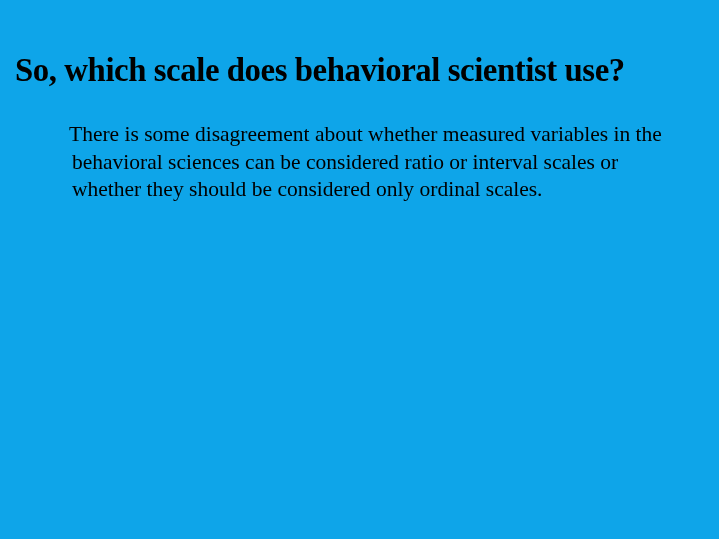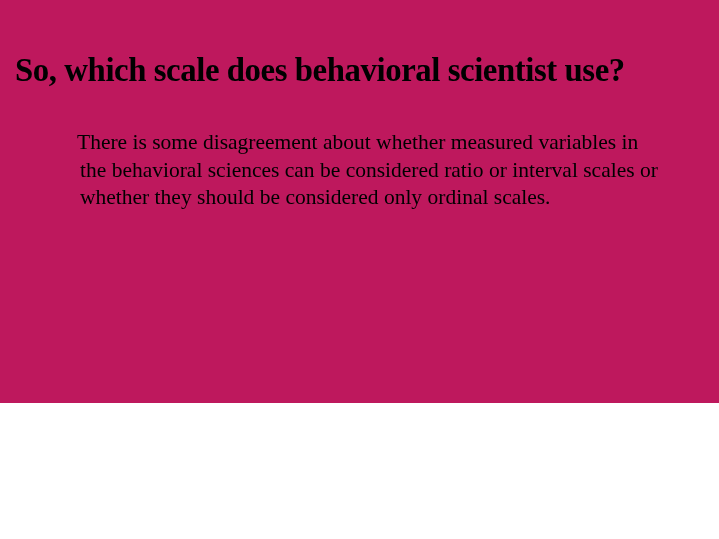--- a/index.html
+++ b/index.html
@@ -10,22 +10,22 @@
     width: 719px;
     height: 539px;
     background: #ffffff;
     font-family: "Liberation Serif", "DejaVu Serif", serif;
     color: #000000;
     overflow: hidden;
   }
   .slide {
     position: relative;
     width: 719px;
-    height: 403px;
-    background: #be185d;
+    height: 539px;
+    background: #0ea5e9;
   }
   .slide-title {
     position: absolute;
     left: 15px;
     top: 27px;
     width: 700px;
     font-family: "Liberation Serif", "DejaVu Serif", serif;
     font-weight: bold;
     font-size: 34px;
     line-height: 40px;
@@ -35,21 +35,21 @@
     transform: scaleX(0.965);
     transform-origin: left top;
   }
   .slide-body {
     position: absolute;
     left: 68px;
     top: 117px;
     width: 610px;
   }
   .body-paragraph {
-    margin: 12px;
+    margin: 4px;
     font-family: "Liberation Serif", "DejaVu Serif", serif;
     font-weight: normal;
     font-size: 21.5px;
     line-height: 27.5px;
     color: #000000;
     text-indent: -3px;
     text-align: left;
   }
 </style>
 </head>

